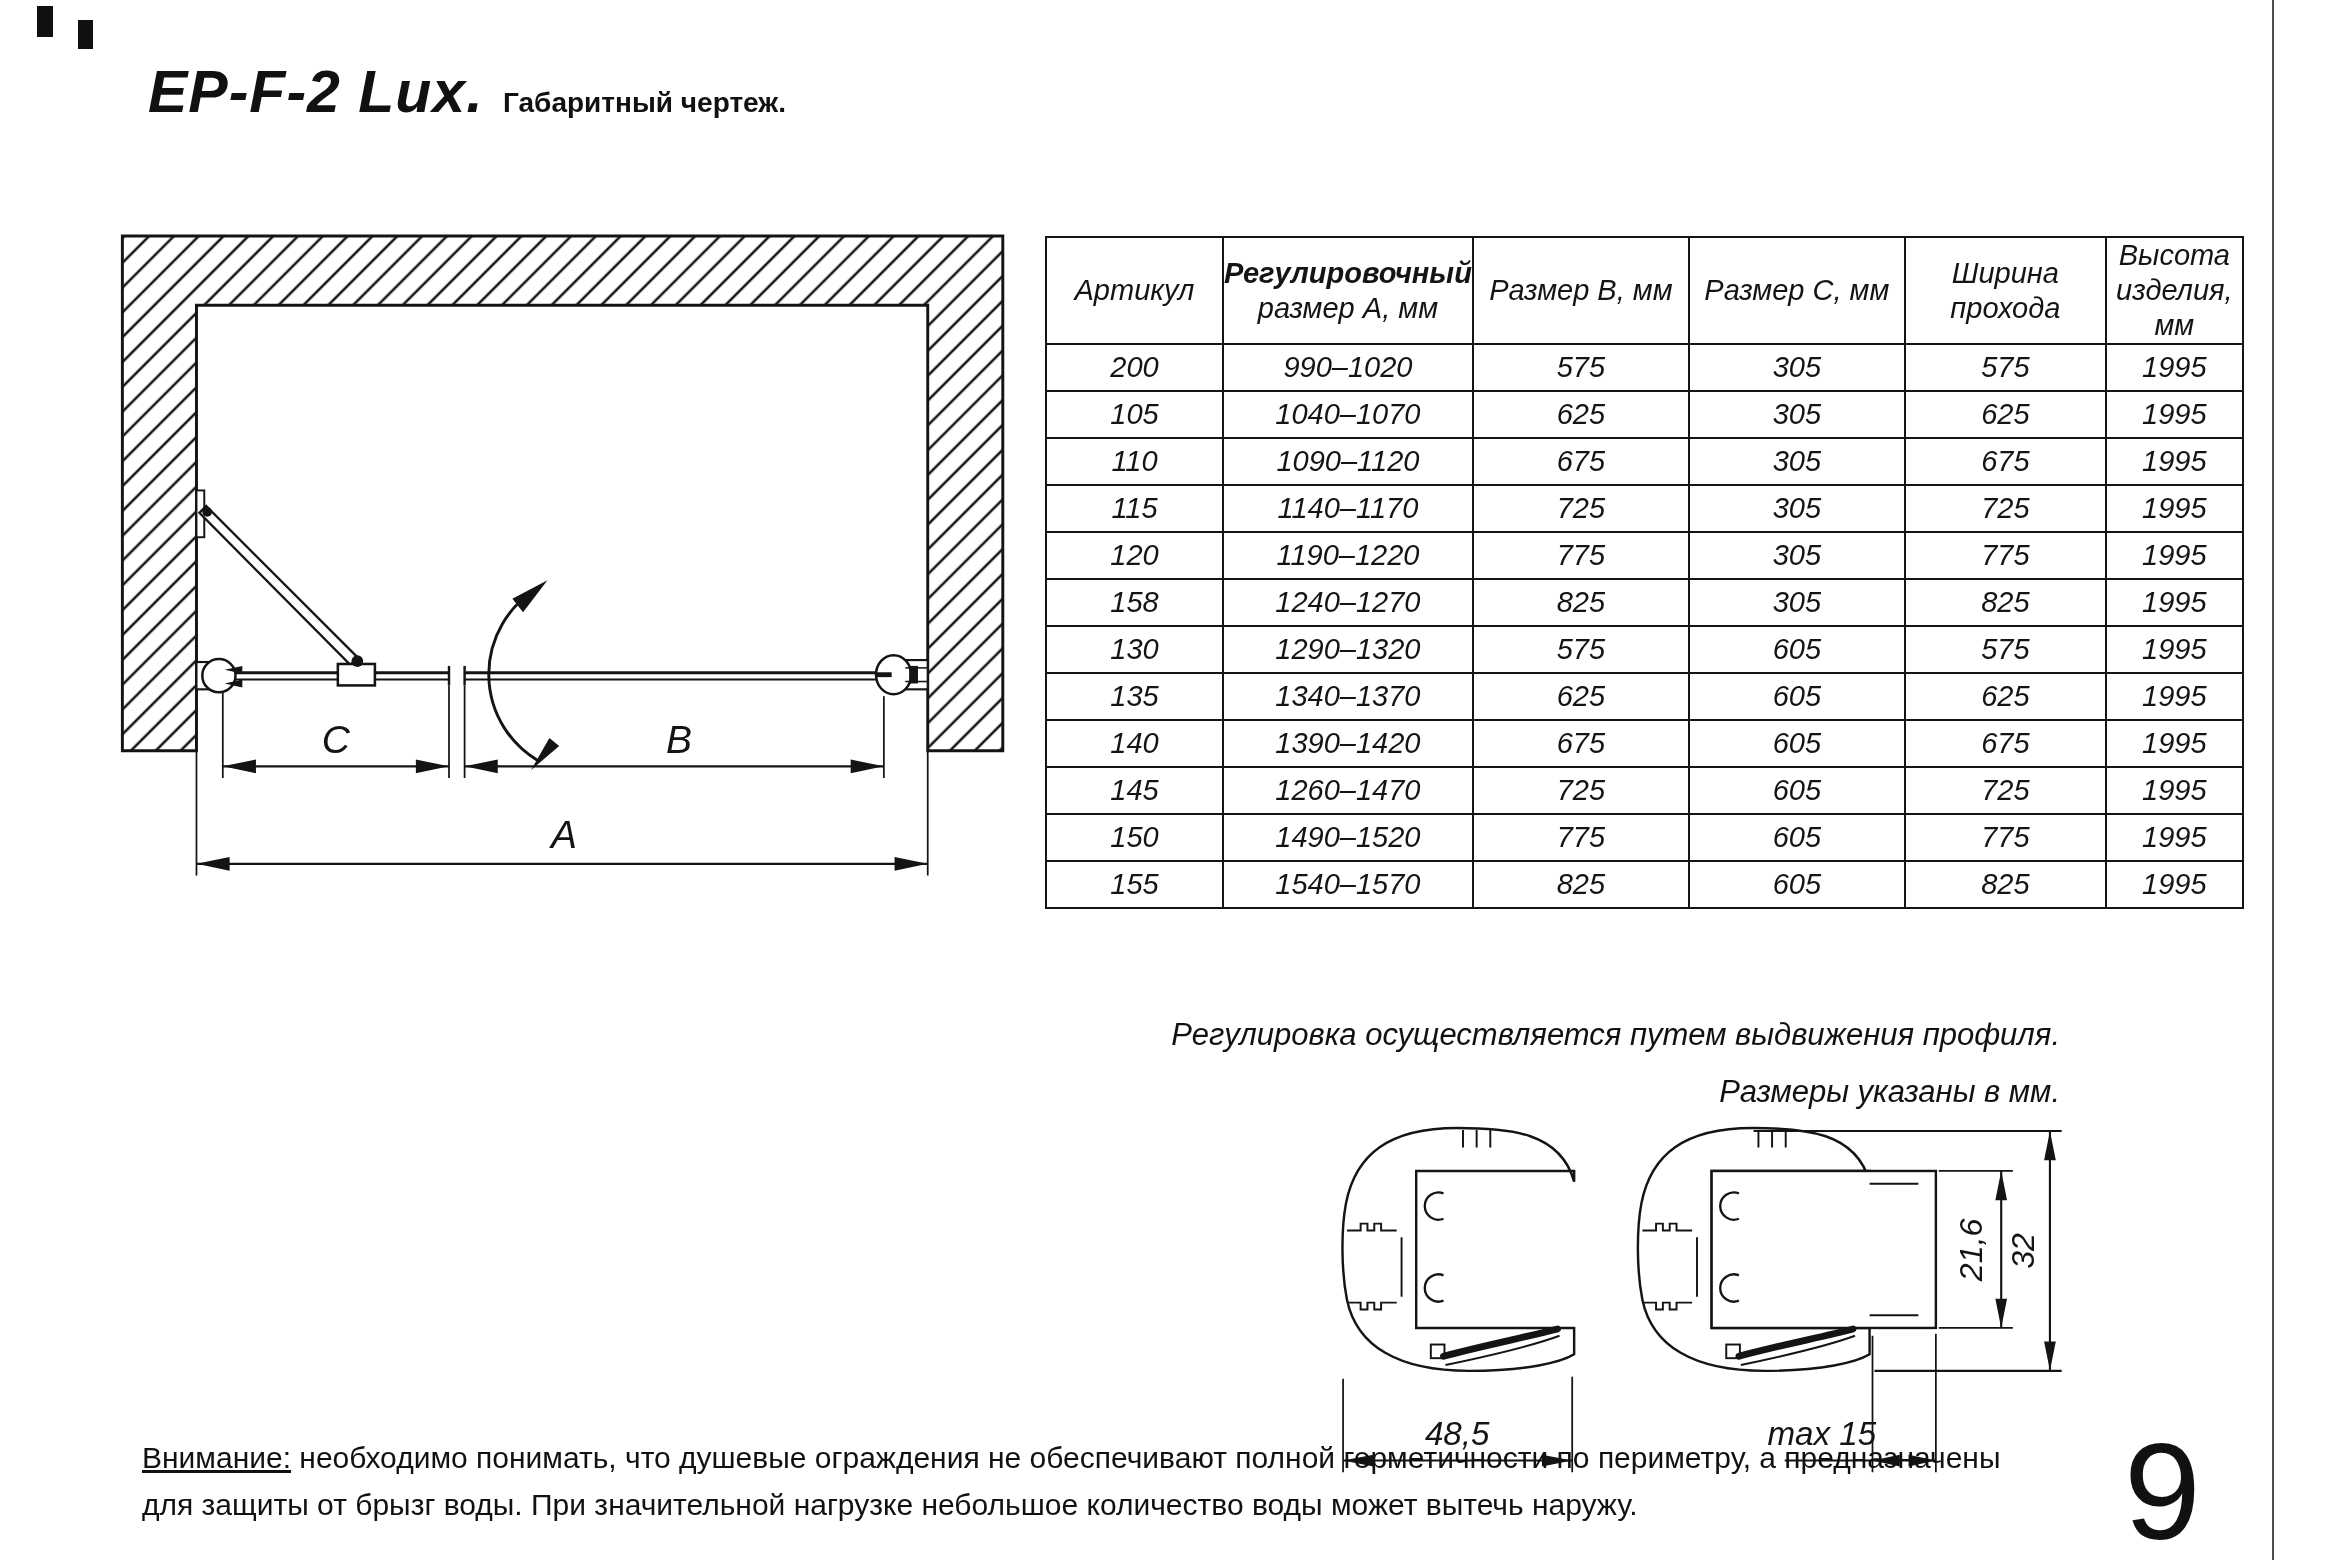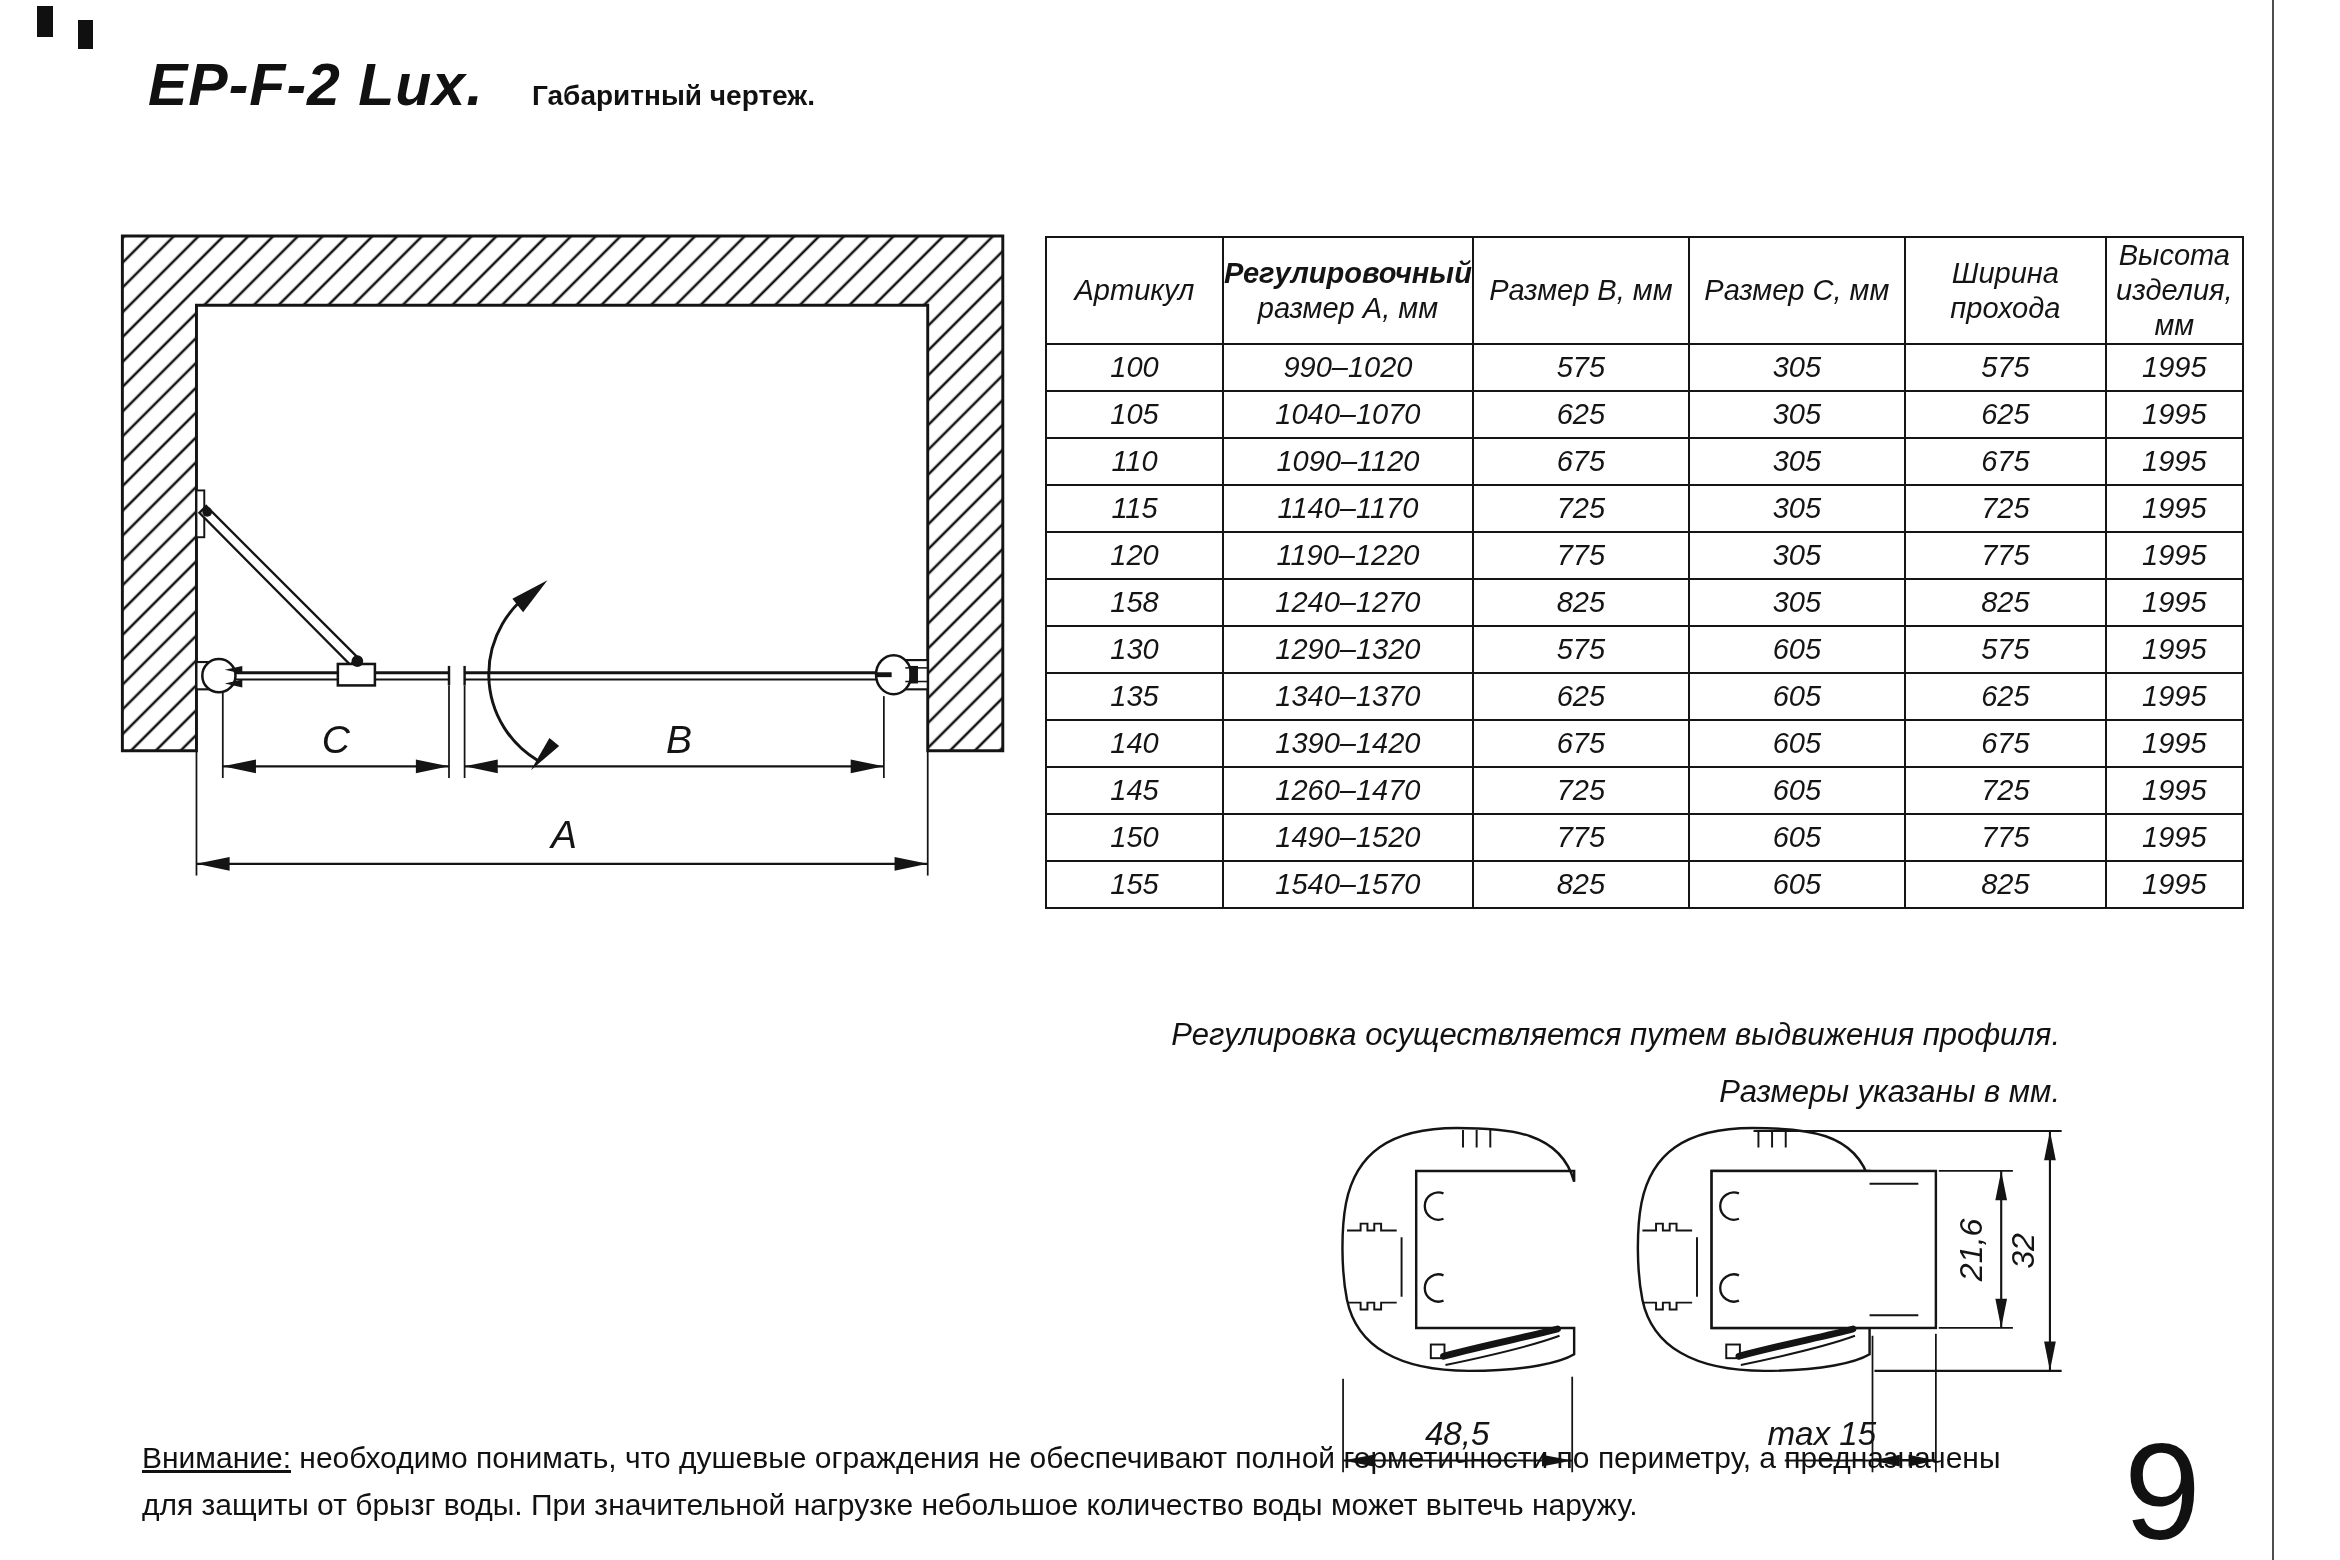--- a/index.html
+++ b/index.html
@@ -1,19 +1,19 @@
 <!DOCTYPE html>
 <html><head>
 <meta charset="utf-8">
 <style>
   html,body{margin:0;padding:0;background:#ffffff;}
   .page{position:relative;width:2341px;height:1560px;background:#fff;overflow:hidden;
         font-family:"Liberation Sans",sans-serif;color:#111;}
   .mark{position:absolute;background:#101010;}
-  .title-wrap{position:absolute;left:148px;top:51px;display:flex;align-items:baseline;white-space:nowrap;gap:29px;}
+  .title-wrap{position:absolute;left:148px;top:58px;display:flex;align-items:baseline;white-space:nowrap;}
   .title-main{font-size:59px;font-weight:700;font-style:italic;letter-spacing:1px;}
   .title-sub{font-size:28px;font-weight:600;margin-left:19.5px;}
   .sheet-svg{position:absolute;left:0;top:0;}
 
   
   .size-table-wrap{position:absolute;left:1045px;top:236px;}
   table.size-table{border-collapse:collapse;table-layout:fixed;background:#fff;}
   table.size-table td,table.size-table th{border:2px solid #151515;font-style:italic;
         text-align:center;vertical-align:middle;padding:0;color:#141414;}
   table.size-table{border:2.9px solid #151515;}
@@ -200,21 +200,21 @@
           <th><span class="hdr-bold">Регулировочный</span><br>
               <span>размер А, мм</span></th>
           <th>Размер В, мм</th>
           <th>Размер С, мм</th>
           <th>Ширина прохода</th>
           <th>Высота изделия, мм</th>
         </tr>
       </thead>
       <tbody>
         <tr>
-            <td>100</td>
+            <td>200</td>
             <td>990–1020</td>
             <td>575</td>
             <td>305</td>
             <td>575</td>
             <td>1995</td>
           </tr>
         <tr>
             <td>105</td>
             <td>1040–1070</td>
             <td>625</td>

